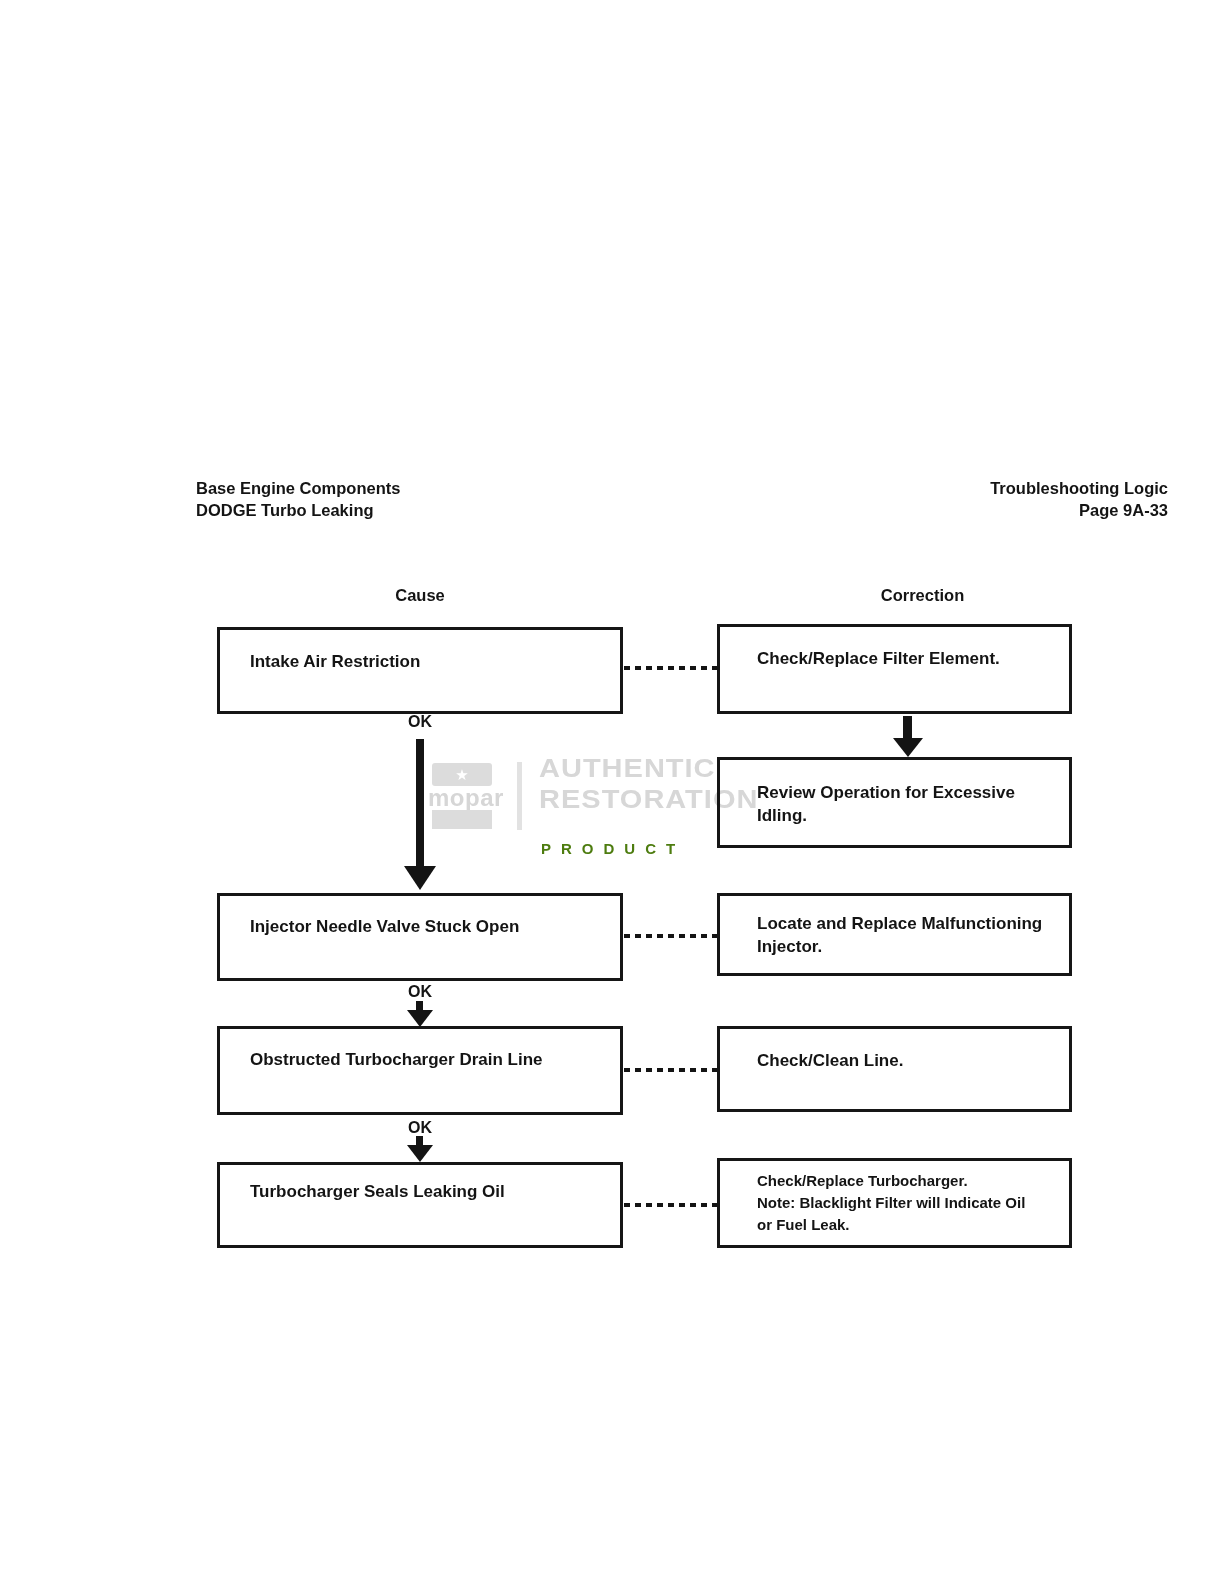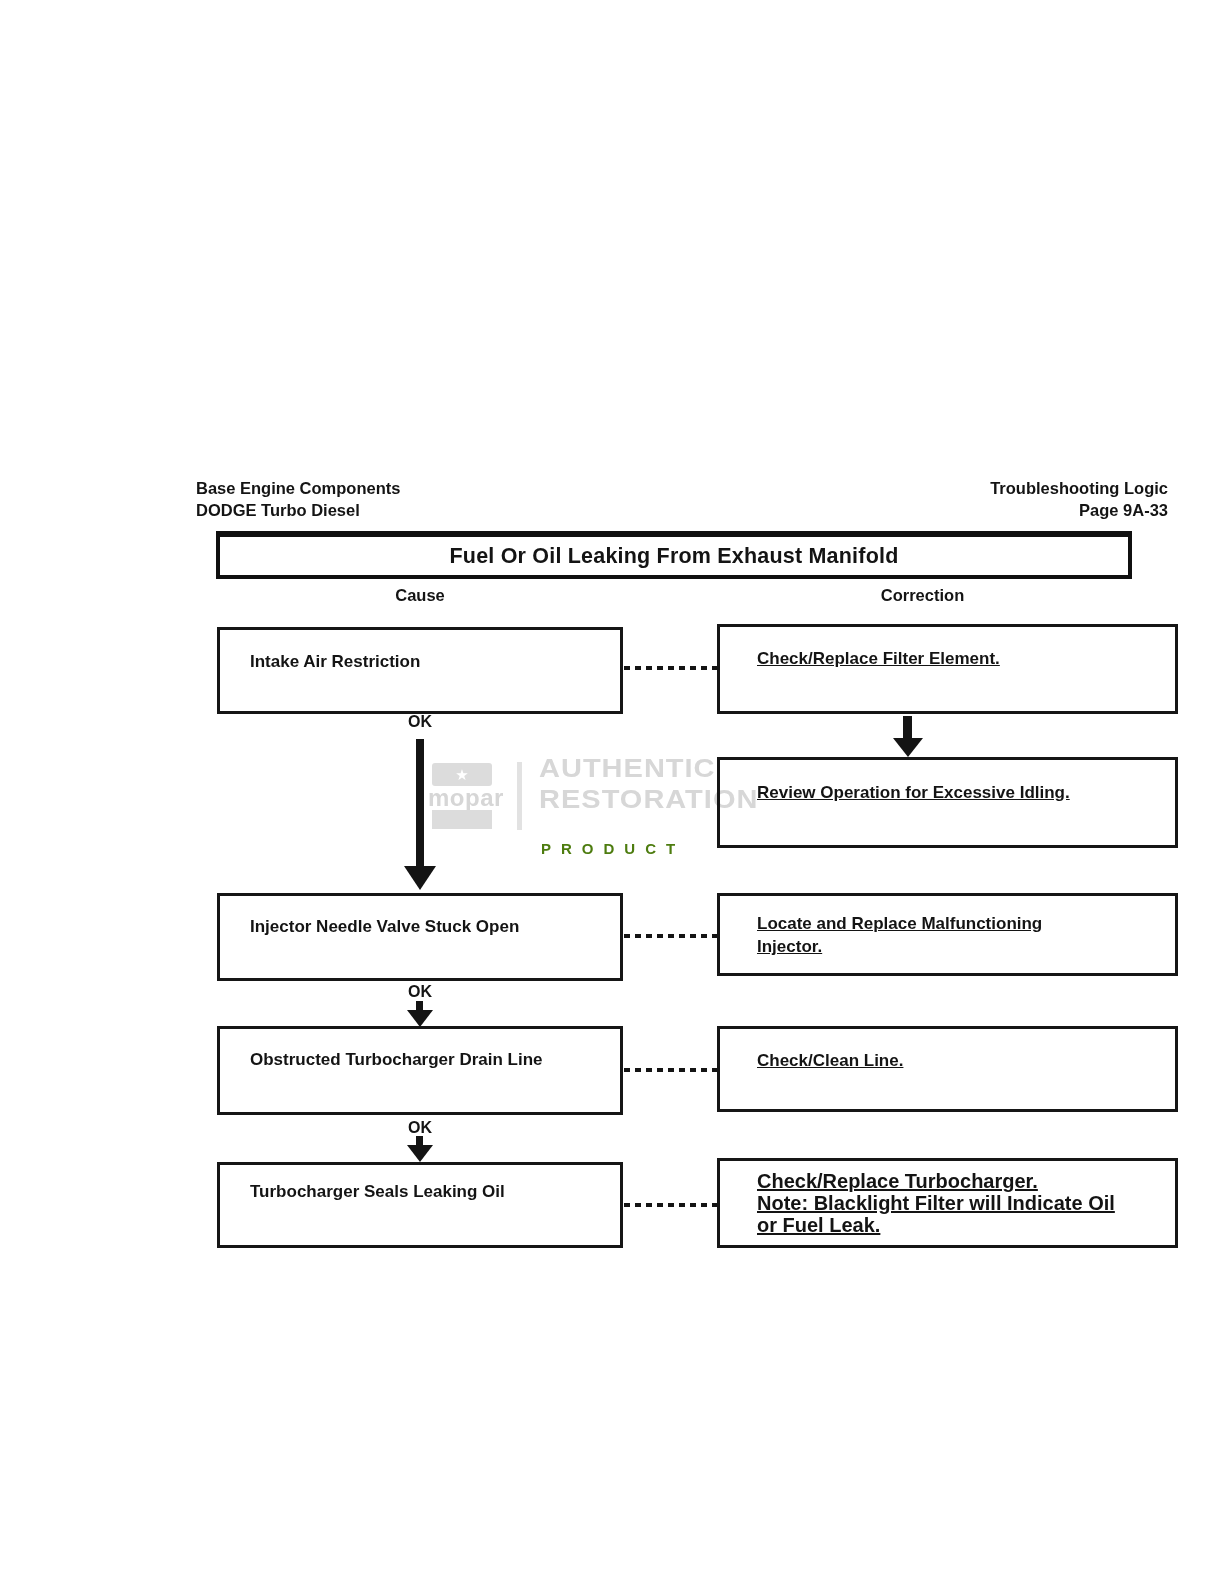--- a/index.html
+++ b/index.html
@@ -23,31 +23,31 @@
   .col-label{position:absolute;top:586px;font-size:16.5px;font-weight:bold;text-align:center;z-index:2;}
   .col-cause{left:217px;width:406px;}
   .col-corr{left:717px;width:411px;}
   
   .box{
     position:absolute;box-sizing:border-box;border:3px solid #161616;
     background:transparent;z-index:2;
   }
   .box .txt{font-size:17px;font-weight:bold;line-height:23px;}
   .c-col{left:217px;width:406px;}
-  .r-col{left:717px;width:461px;text-decoration:underline;}
+  .r-col{left:717px;width:355px;}
   .c1{top:627px;height:87px;padding:20px 18px 0 30px;}
   .c2{top:893px;height:88px;padding:19px 18px 0 30px;}
   .c3{top:1026px;height:89px;padding:19px 18px 0 30px;}
   .c4{top:1162px;height:86px;padding:15px 18px 0 30px;}
   .r1{top:624px;height:90px;padding:20px 14px 0 37px;}
   .r2{top:757px;height:91px;padding:21px 14px 0 37px;}
   .r3{top:893px;height:83px;padding:16px 14px 0 37px;}
   .r4{top:1026px;height:86px;padding:20px 14px 0 37px;}
   .r5{top:1158px;height:90px;padding:9px 14px 0 37px;}
-  .r5 .txt{font-size:20px;line-height:22px;}
+  .r5 .txt{font-size:15px;line-height:22px;}
   
   .dash{
     position:absolute;left:624px;width:95px;height:4px;z-index:1;
     background:repeating-linear-gradient(90deg,#141414 0 6px,transparent 6px 11px);
   }
   .d1{top:666px;} .d2{top:934px;} .d3{top:1068px;} .d4{top:1203px;}
   
   .ok{position:absolute;left:390px;width:60px;text-align:center;
       font-size:16px;font-weight:bold;z-index:2;}
   .ok1{top:713px;} .ok2{top:983px;} .ok3{top:1119px;}
@@ -90,30 +90,27 @@
     <div class="wm-word">mopar</div>
     <div class="wm-bar"></div>
     <div class="wm-div"></div>
     <div class="wm-l1">AUTHENTIC</div>
     <div class="wm-l2">RESTORATION</div>
     <div class="wm-l3">PRODUCT</div>
   </div>
 
   <div class="hdr hdr-left">
     <div>Base Engine Components</div>
-    <div>DODGE Turbo Diesel</div>
+    <div>DODGE Turbo Leaking</div>
   </div>
   <div class="hdr hdr-right">
     <div>Troubleshooting Logic</div>
     <div>Page 9A-33</div>
   </div>
 
-  <div class="title-box">
-    <div class="t">Fuel Or Oil Leaking From Exhaust Manifold</div>
-  </div>
 
   <div class="col-label col-cause">Cause</div>
   <div class="col-label col-corr">Correction</div>
 
   <div class="box c-col c1">
     <div class="txt">Intake Air Restriction</div>
   </div>
   <div class="box c-col c2">
     <div class="txt">Injector Needle Valve Stuck Open</div>
   </div>

